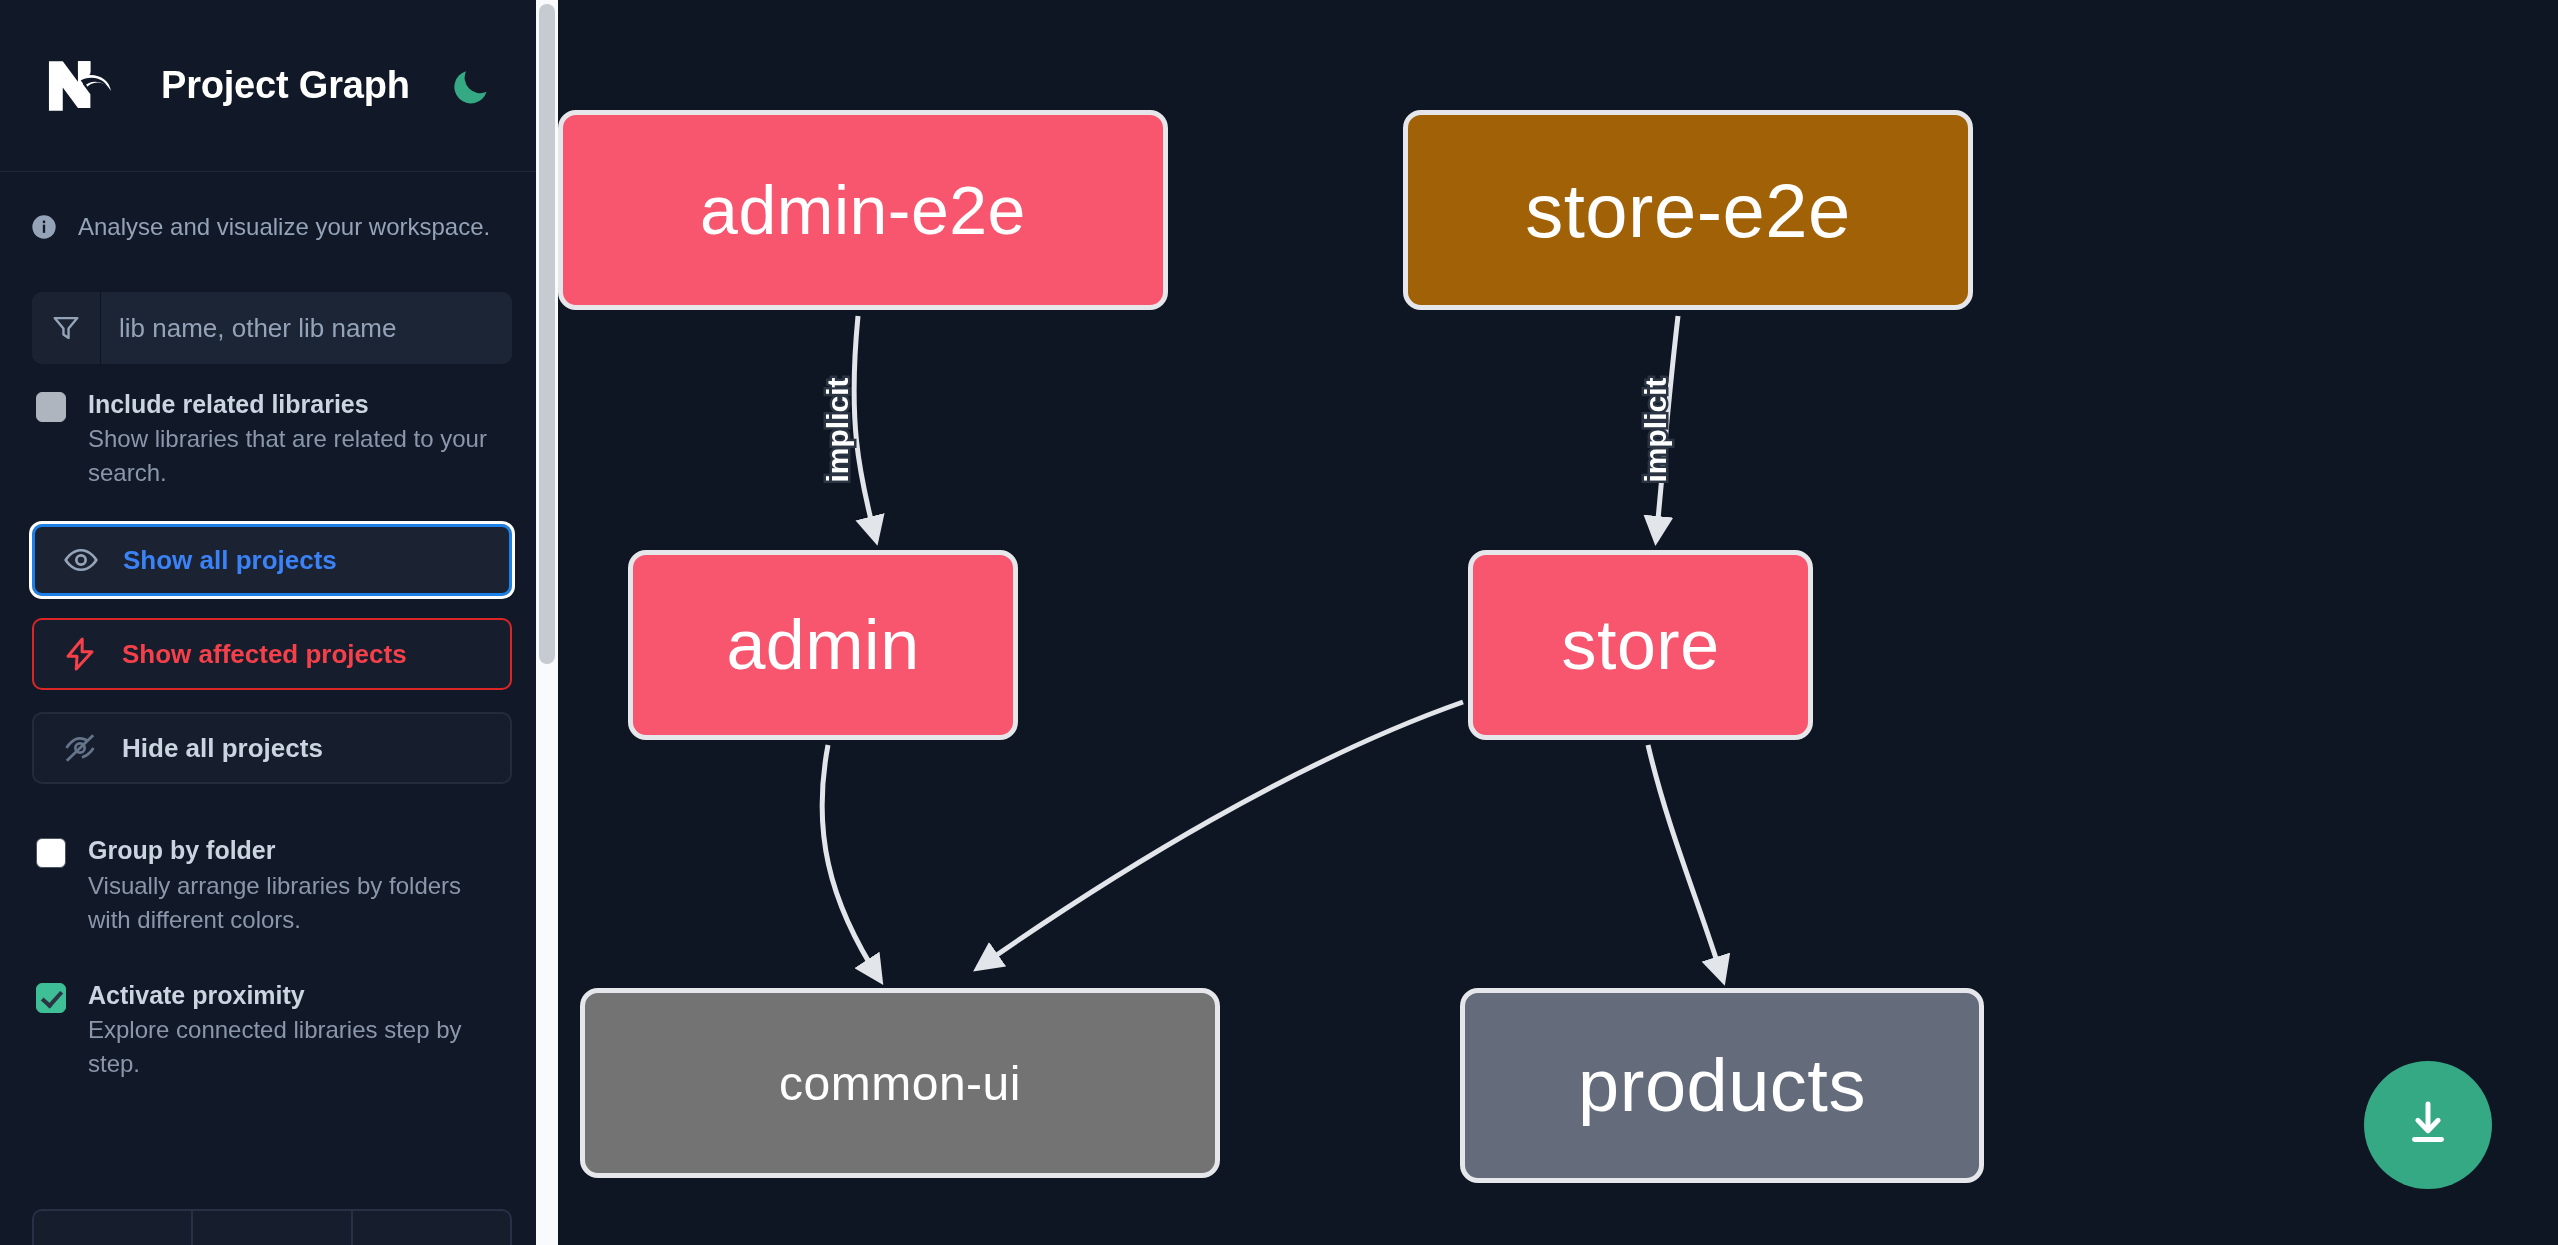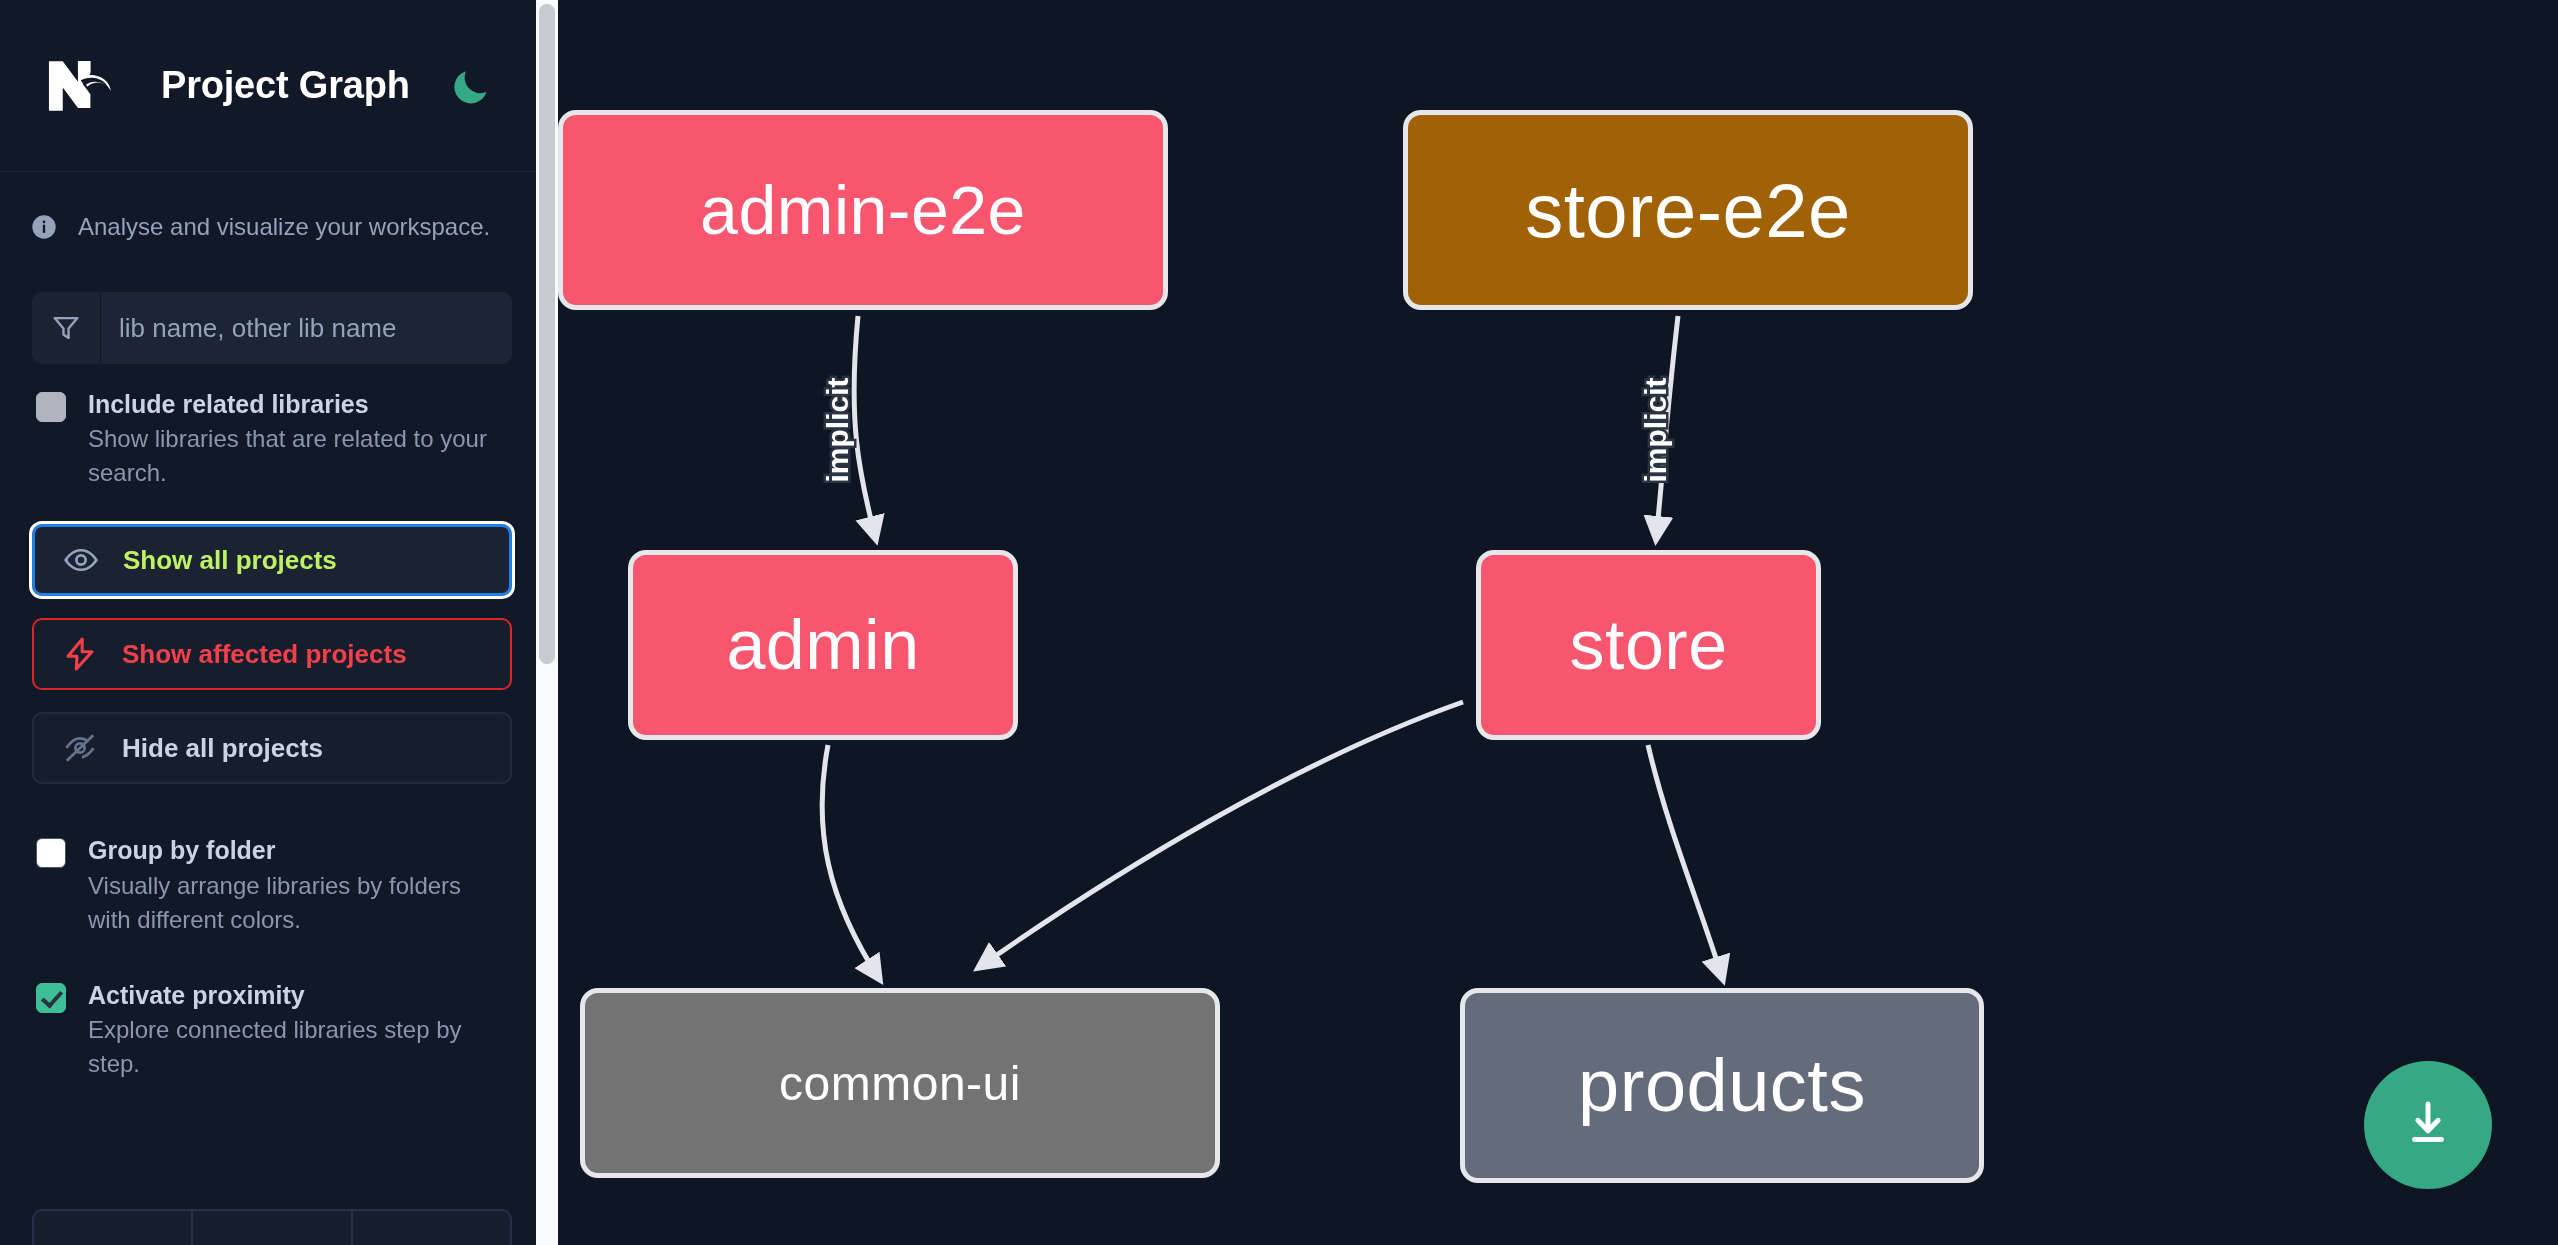--- a/index.html
+++ b/index.html
@@ -150,21 +150,21 @@
     gap: 24px;
     box-sizing: border-box;
     cursor: pointer;
     font-size: 26px;
     background: #1B2333;
   }
   .btn-show-all {
     border: 3px solid #1D7FE8;
     outline: 3px solid #FFFFFF;
     outline-offset: 0px;
-    color: #bef264;
+    color: #3b82f6;
     font-weight: bold;
   }
   .btn-affected {
     border: 2px solid #DC2626;
     color: #F5404A;
     font-weight: bold;
     background: #161E2E;
   }
   .btn-hide-all {
     border: 2px solid #232C3D;
@@ -384,21 +384,21 @@
   </div>
 
   <div class="node" style="left:845px;top:110px;width:570px;height:200px;background:#a16207;font-size:76px;">
     <span>store-e2e</span>
   </div>
 
   <div class="node" style="left:70px;top:550px;width:390px;height:190px;background:#F8556E;font-size:70px;">
     <span>admin</span>
   </div>
 
-  <div class="node" style="left:910px;top:550px;width:345px;height:190px;background:#F8556E;font-size:70px;margin-left:8px;">
+  <div class="node" style="left:910px;top:550px;width:345px;height:190px;background:#F8556E;font-size:70px;">
     <span>store</span>
   </div>
 
   <div class="node" style="left:22px;top:988px;width:640px;height:190px;background:#737373;font-size:48px;">
     <span>common-ui</span>
   </div>
 
   <div class="node" style="left:902px;top:988px;width:524px;height:195px;background:#646B7A;font-size:74px;">
     <span>products</span>
   </div>

